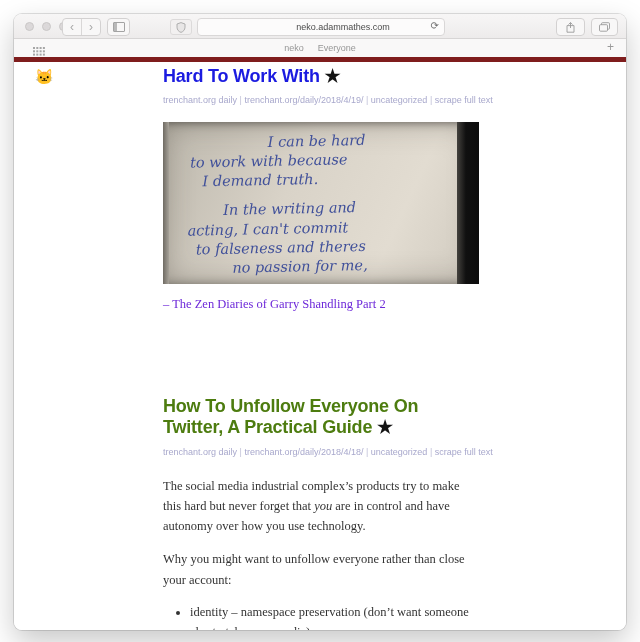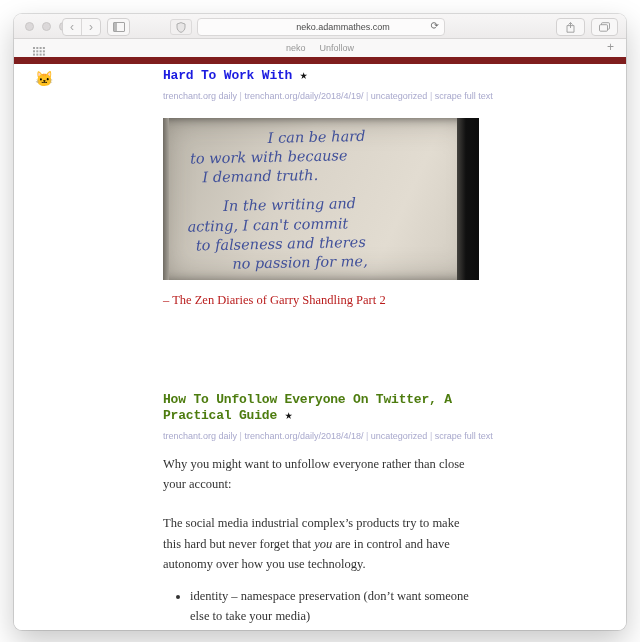--- a/index.html
+++ b/index.html
@@ -48,34 +48,34 @@
   }
   .addressbar .url{font-size:9px;color:#4c4c4c;padding-left:44px;}
   .addressbar .reload{position:absolute;right:5px;top:1px;color:#6f6f6f;font-size:10px;}
   .rightbtns{position:absolute;right:8px;top:4px;display:flex;gap:6px;}
   .chromebtn{height:16px;border:1px solid #d3d1d1;border-radius:4px;background:#f8f7f7;
     display:flex;align-items:center;justify-content:center;}
   .sharebtn{width:27px;}
   .tabsbtn{width:25px;}
   
   .bookmarksbar{
-    height:18px;background:#f9f8f8;border-bottom:7px solid #7f1d1d;
+    height:18px;background:#f9f8f8;border-bottom:5px solid #7f1d1d;
     position:relative;display:flex;align-items:center;
   }
   .favgrid{position:absolute;left:19px;top:4px;}
   .bm-center{flex:1;display:flex;justify-content:center;gap:14px;}
   .bm-item{font-size:9px;color:#979797;}
   .bm-add{position:absolute;right:12px;top:1px;font-size:12px;color:#9a9a9a;}
   
   .content{position:relative;height:572px;background:#ffffff;overflow:hidden;}
   .site-emoji{position:absolute;left:21px;top:6px;font-size:15px;}
   .column{margin-left:149px;width:316px;padding-top:4px;}
   .post-title{
-    margin:0;font-size:13px;font-weight:bold;color:#1b1be0;
-    letter-spacing:-0.2px;line-height:1.18;font-family:Liberation Mono, monospace;
+    margin:0;font-size:18px;font-weight:bold;color:#1b1be0;
+    letter-spacing:-0.2px;line-height:1.18;font-family:Liberation Sans, sans-serif;
   }
   .post-title .star{color:#141414;}
   .meta{margin-top:8px;font-size:9px;color:#a8a8cc;white-space:nowrap;}
   .meta .m + .m::before{content:"  |  ";color:#c2c2d8;}
   
   .photo{
     position:relative;margin-top:17px;width:316px;height:162px;
     background:linear-gradient(115deg,#bcb7ac,#d9d3c8 40%,#e2dcd1 72%,#cfc9be);
     box-shadow:inset 0 0 30px rgba(55,50,40,.35), inset 0 6px 10px -6px rgba(0,0,0,.55), inset 0 -6px 10px -6px rgba(0,0,0,.35);
     overflow:hidden;
@@ -86,21 +86,21 @@
     background:linear-gradient(90deg,#44423e,#101010 40%,#0c0c0c);}
   .handwriting{
     position:absolute;left:14px;top:10px;right:30px;
     font-family:"DejaVu Serif",serif;font-style:italic;
     font-size:14.5px;color:#40509a;line-height:1.32;transform:rotate(-1.2deg);
   }
   .hw-gap{height:10px;}
   .hw1{margin-left:92px;} .hw2{margin-left:14px;} .hw3{margin-left:26px;}
   .hw4{margin-left:46px;} .hw5{margin-left:10px;} .hw6{margin-left:18px;} .hw7{margin-left:54px;}
   .caption{margin-top:13px;font-family:"Liberation Serif",serif;font-size:12.5px;color:#3c3ccc;}
-  .caption a{color:#b91c1c;text-decoration:none;margin-top:29px;}
+  .caption a{color:#6d28d9;text-decoration:none;margin-top:29px;}
   .post2{margin-top:84px;}
   .bodytext{font-family:"Liberation Serif",serif;font-size:12.5px;color:#333333;line-height:1.62;}
   .p1{margin:19px 0 0 0;}
   .p2{margin:13px 0 0 0;}
   ul.points{margin:12px 0 0 0;padding-left:27px;}
   ul.points li{margin:0 0 2px 0;}
   ul.points li .term{font-weight:normal;}
 </style>
 </head>
 <body>
@@ -163,21 +163,21 @@
             <rect x="9.9" y="3.3" width="2" height="2"></rect>
           <rect x="0" y="6.6" width="2" height="2"></rect>
             <rect x="3.3" y="6.6" width="2" height="2"></rect>
             <rect x="6.6" y="6.6" width="2" height="2"></rect>
             <rect x="9.9" y="6.6" width="2" height="2"></rect>
         </g>
       </svg>
     </span>
     <div class="bm-center">
       <span class="bm-item">neko</span>
-      <span class="bm-item">Unfollow</span>
+      <span class="bm-item">Everyone</span>
     </div>
     <span class="bm-add">+</span>
   </div>
 
   <div class="content">
     <span class="site-emoji">🐱</span>
 
     <div class="column">
 
       <div class="post">
@@ -209,23 +209,23 @@
       </div>
 
       <div class="post post2">
         <h1 class="post-title">
           <a style="color:#4d7c0f;text-decoration:none;">How To Unfollow Everyone On Twitter, A Practical Guide </a><span class="star">★</span>
         </h1>
         <div class="meta">
           <span class="m">trenchant.org daily</span><span class="m">trenchant.org/daily/2018/4/18/</span><span class="m">uncategorized</span><span class="m">scrape full text</span>
         </div>
 
+        <p class="bodytext p1"><span>The social media industrial complex’s products try to make this hard but never forget that </span><em>you</em><span> are in control and have autonomy over how you use technology.</span></p>
+
         <p class="bodytext p2">Why you might want to unfollow everyone rather than close your account:</p>
-
-        <p class="bodytext p1"><span>The social media industrial complex’s products try to make this hard but never forget that </span><em>you</em><span> are in control and have autonomy over how you use technology.</span></p>
 
         <ul class="points bodytext">
           <li><span class="term">identity</span><span> – namespace preservation (don’t want someone else to take your media)</span></li>
 
         </ul>
       </div>
 
     </div>
   </div>
 </div>

